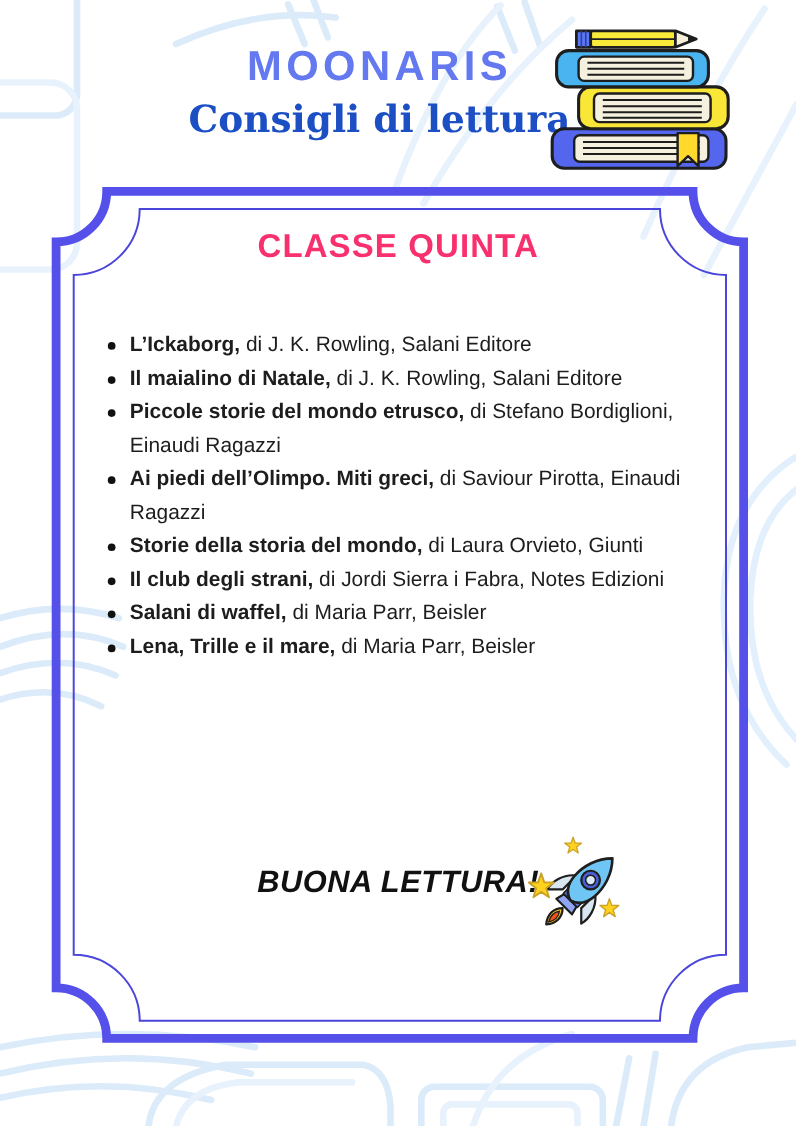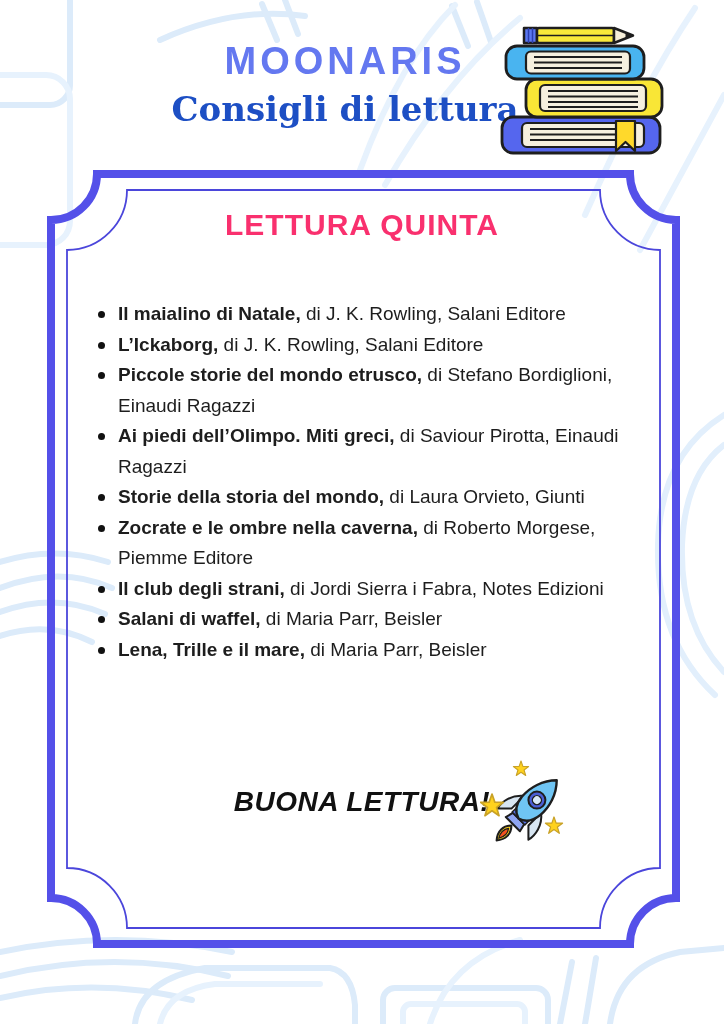--- a/index.html
+++ b/index.html
@@ -117,29 +117,28 @@
       <path d="M118,10 L137,17.5 L118,25 Z" fill="#F6EFD9" stroke-width="2.5"></path>
       <path d="M130,14.7 L137,17.5 L130,20.3 Z" fill="#1e1e1e" stroke-width="1"></path>
     </g>
   </svg>
 
   <svg class="frame-svg" width="724" height="1024" viewBox="0 0 724 1024">
     <path d="M97,174 H630 A46,46 0 0 0 676,220 V898 A46,46 0 0 0 630,944 H97 A46,46 0 0 0 51,898 V220 A46,46 0 0 0 97,174 Z" fill="none" stroke="#5450E9" stroke-width="8"></path>
     <path d="M127,190 H600 A60,60 0 0 0 660,250 V868 A60,60 0 0 0 600,928 H127 A60,60 0 0 0 67,868 V250 A60,60 0 0 0 127,190 Z" fill="none" stroke="#4B46DB" stroke-width="1.8"></path>
   </svg>
 
-  <div class="card-title">LETTURA QUINTA</div>
+  <div class="card-title">CLASSE QUINTA</div>
 
   <ul class="book-list">
+      <li><span class="bt">L’Ickaborg,</span><span> di J. K. Rowling, Salani Editore</span></li>
       <li><span class="bt">Il maialino di Natale,</span><span> di J. K. Rowling, Salani Editore</span></li>
-      <li><span class="bt">L’Ickaborg,</span><span> di J. K. Rowling, Salani Editore</span></li>
       <li><span class="bt">Piccole storie del mondo etrusco,</span><span> di Stefano Bordiglioni, Einaudi Ragazzi</span></li>
       <li><span class="bt">Ai piedi dell’Olimpo. Miti greci,</span><span> di Saviour Pirotta, Einaudi Ragazzi</span></li>
       <li><span class="bt">Storie della storia del mondo,</span><span> di Laura Orvieto, Giunti</span></li>
-      <li><span class="bt">Zocrate e le ombre nella caverna,</span><span> di Roberto Morgese, Piemme Editore</span></li>
       <li><span class="bt">Il club degli strani,</span><span> di Jordi Sierra i Fabra, Notes Edizioni</span></li>
       <li><span class="bt">Salani di waffel,</span><span> di Maria Parr, Beisler</span></li>
       <li><span class="bt">Lena, Trille e il mare,</span><span> di Maria Parr, Beisler</span></li>
     </ul>
 
   <div class="footer-msg">BUONA LETTURA!</div>
 
   <svg class="rocket-illo" width="94" height="96" viewBox="0 0 94 96">
     <g transform="rotate(45 47 50)" stroke="#1e1e1e" stroke-linejoin="round">
       <path d="M35,42 C25,50 23,62 25,70 L35,60 Z" fill="#D8E6F2" stroke-width="2"></path>

